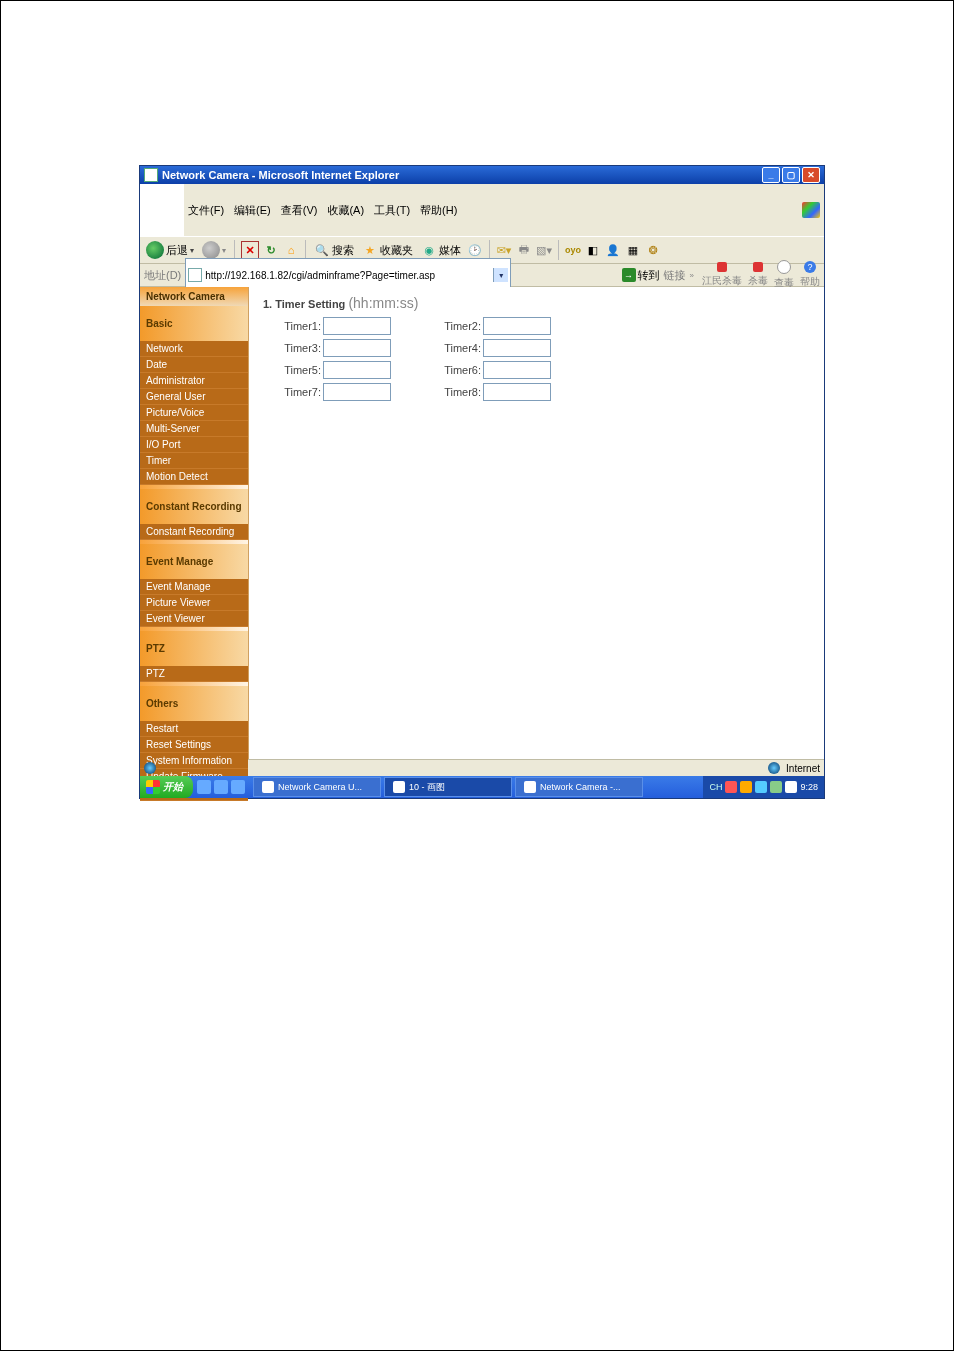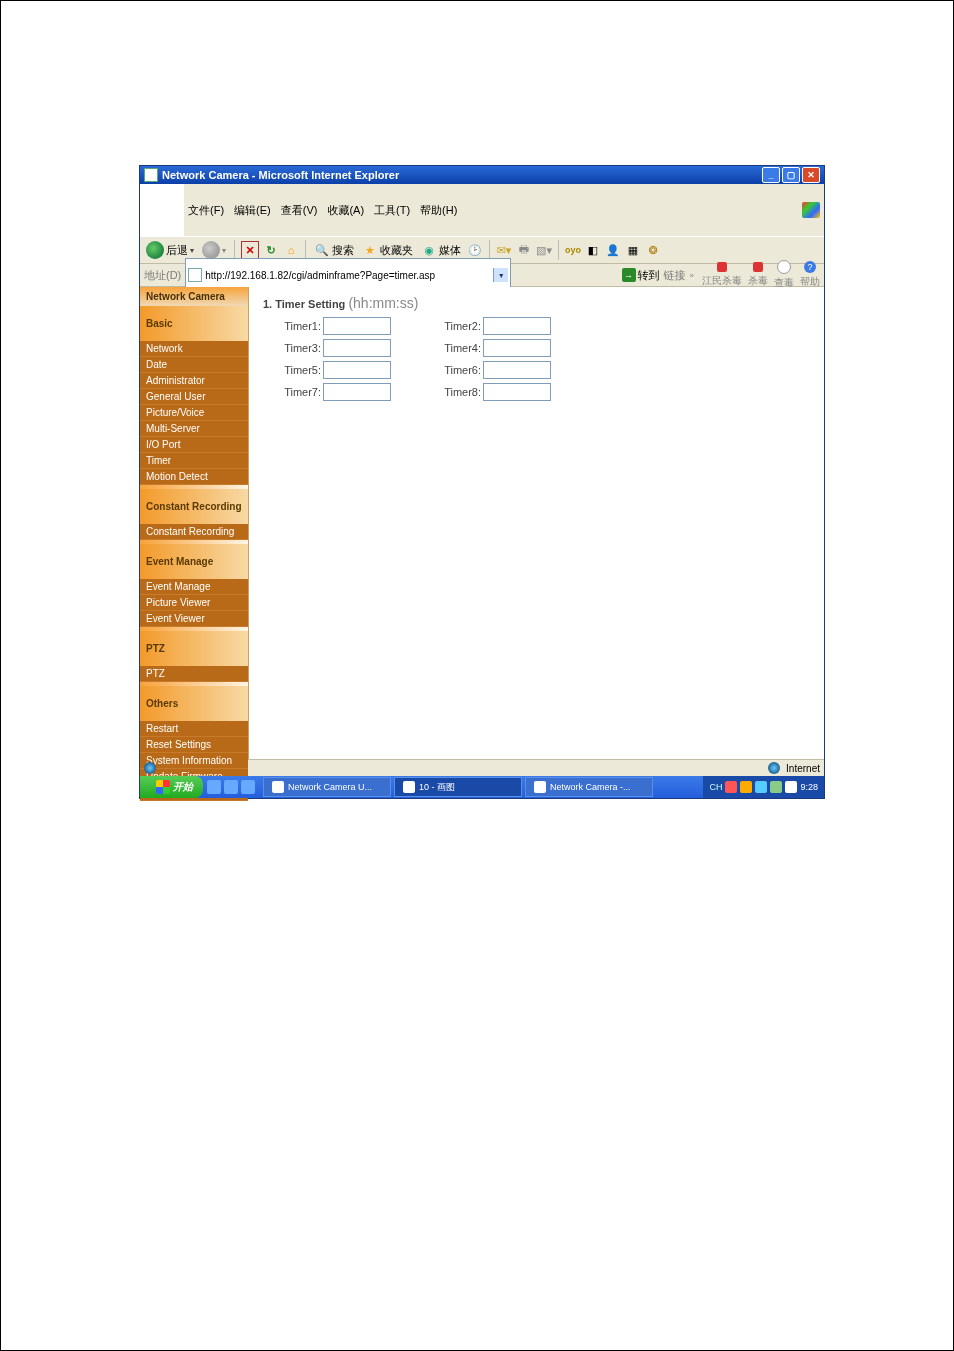--- a/index.html
+++ b/index.html
@@ -65,21 +65,21 @@
 .tgrid input[type=text]{height:14px;border:1px solid #7f9db9;width:62px;font-size:11px;}
 .weekrow{margin:8px 0 0 10px;color:#2aa13a;font-family:"Courier New",monospace;font-size:11px;}
 .weekrow input{vertical-align:middle;margin:0 1px 0 4px;}
 .btnrow{text-align:right;margin-top:8px;padding-right:8px;}
 .btnrow button{font-size:10px;border:1px solid #888;background:#ece9d8;padding:1px 8px;margin-left:4px;font-family:"Courier New",monospace;}
 .statusbar{height:16px;background:#ece9d8;border-top:1px solid #c0bca4;display:flex;align-items:center;font-size:10px;padding:0 4px;}
 .statusbar .globe{width:12px;height:12px;background:radial-gradient(circle,#6cf,#036);border-radius:50%;margin-right:3px;}
 .statusbar .sbleft{display:flex;align-items:center;}
 .statusbar .sbright{margin-left:auto;display:flex;align-items:center;gap:3px;}
 .taskbar{height:22px;background:linear-gradient(#3a7be8,#245edc);display:flex;align-items:center;font-size:10px;color:#fff;position:relative;}
-.start{background:linear-gradient(#5c5,#2a2);height:100%;display:flex;align-items:center;padding:0 10px 0 16px;font-weight:bold;font-style:italic;border-radius:0 8px 8px 0;gap:3px;}
+.start{background:linear-gradient(#5c5,#2a2);height:100%;display:flex;align-items:center;padding:0 10px 0 6px;font-weight:bold;font-style:italic;border-radius:0 8px 8px 0;gap:3px;}
 .start .wflag{width:14px;height:14px;background:conic-gradient(#f33 0 25%,#3c3 0 50%,#36f 0 75%,#fc0 0);border-radius:2px;}
 .ql{display:flex;gap:3px;margin:0 4px;}
 .ql .q{width:14px;height:14px;background:#6af;border-radius:2px;}
 .tasks{display:flex;gap:3px;margin-left:4px;}
 .task{background:#3a6fd0;border:1px solid #5a8fe8;height:18px;display:flex;align-items:center;padding:0 8px;min-width:110px;gap:4px;color:#fff;font-size:9px;}
 .task.sel{background:#1a4aa8;}
 .task .ti{width:12px;height:12px;background:#fff;border-radius:2px;}
 .tray{margin-left:auto;background:#1a4aa8;height:100%;display:flex;align-items:center;padding:0 6px;gap:3px;font-size:9px;}
 .tray .tico{width:12px;height:12px;border-radius:2px;}
 .tray .t1{background:#f55;} .tray .t2{background:#fa0;} .tray .t3{background:#5cf;} .tray .t4{background:#8c8;} .tray .t5{background:#fff;}

